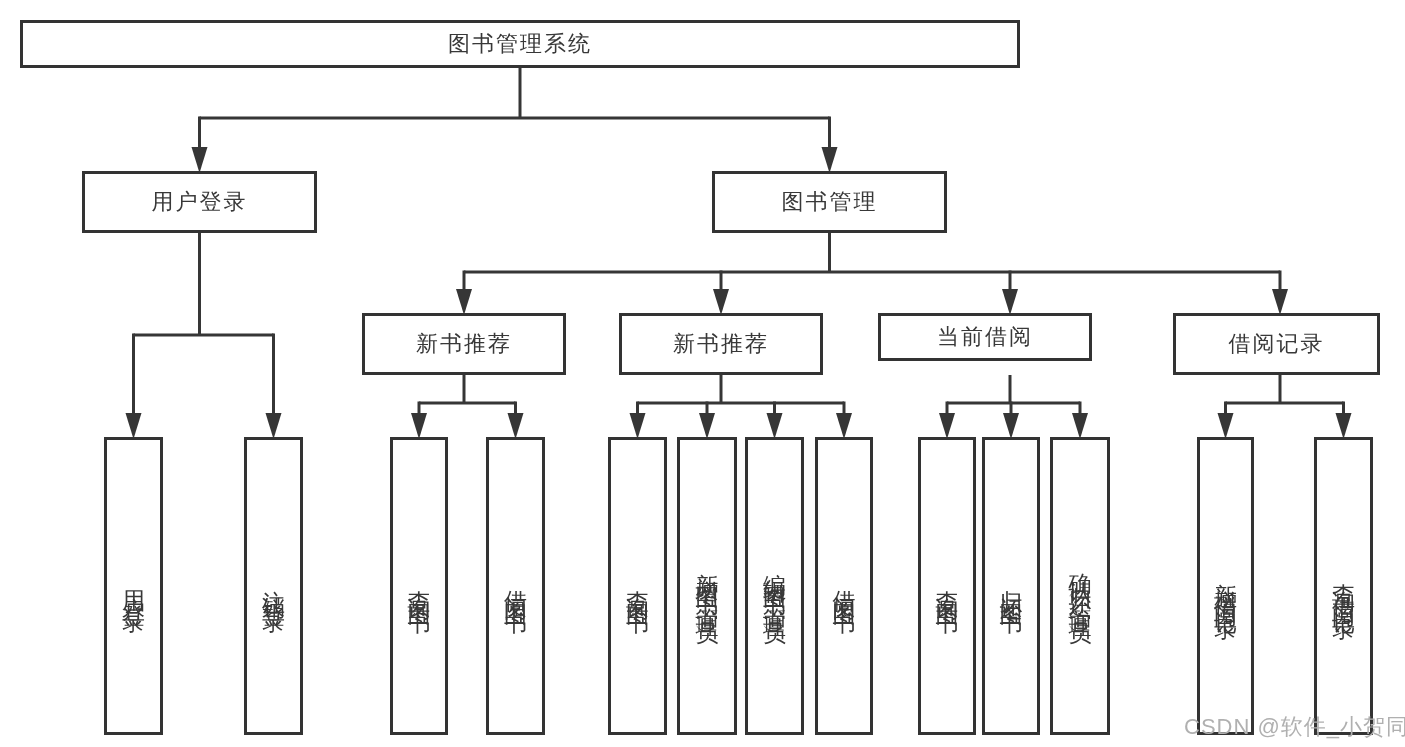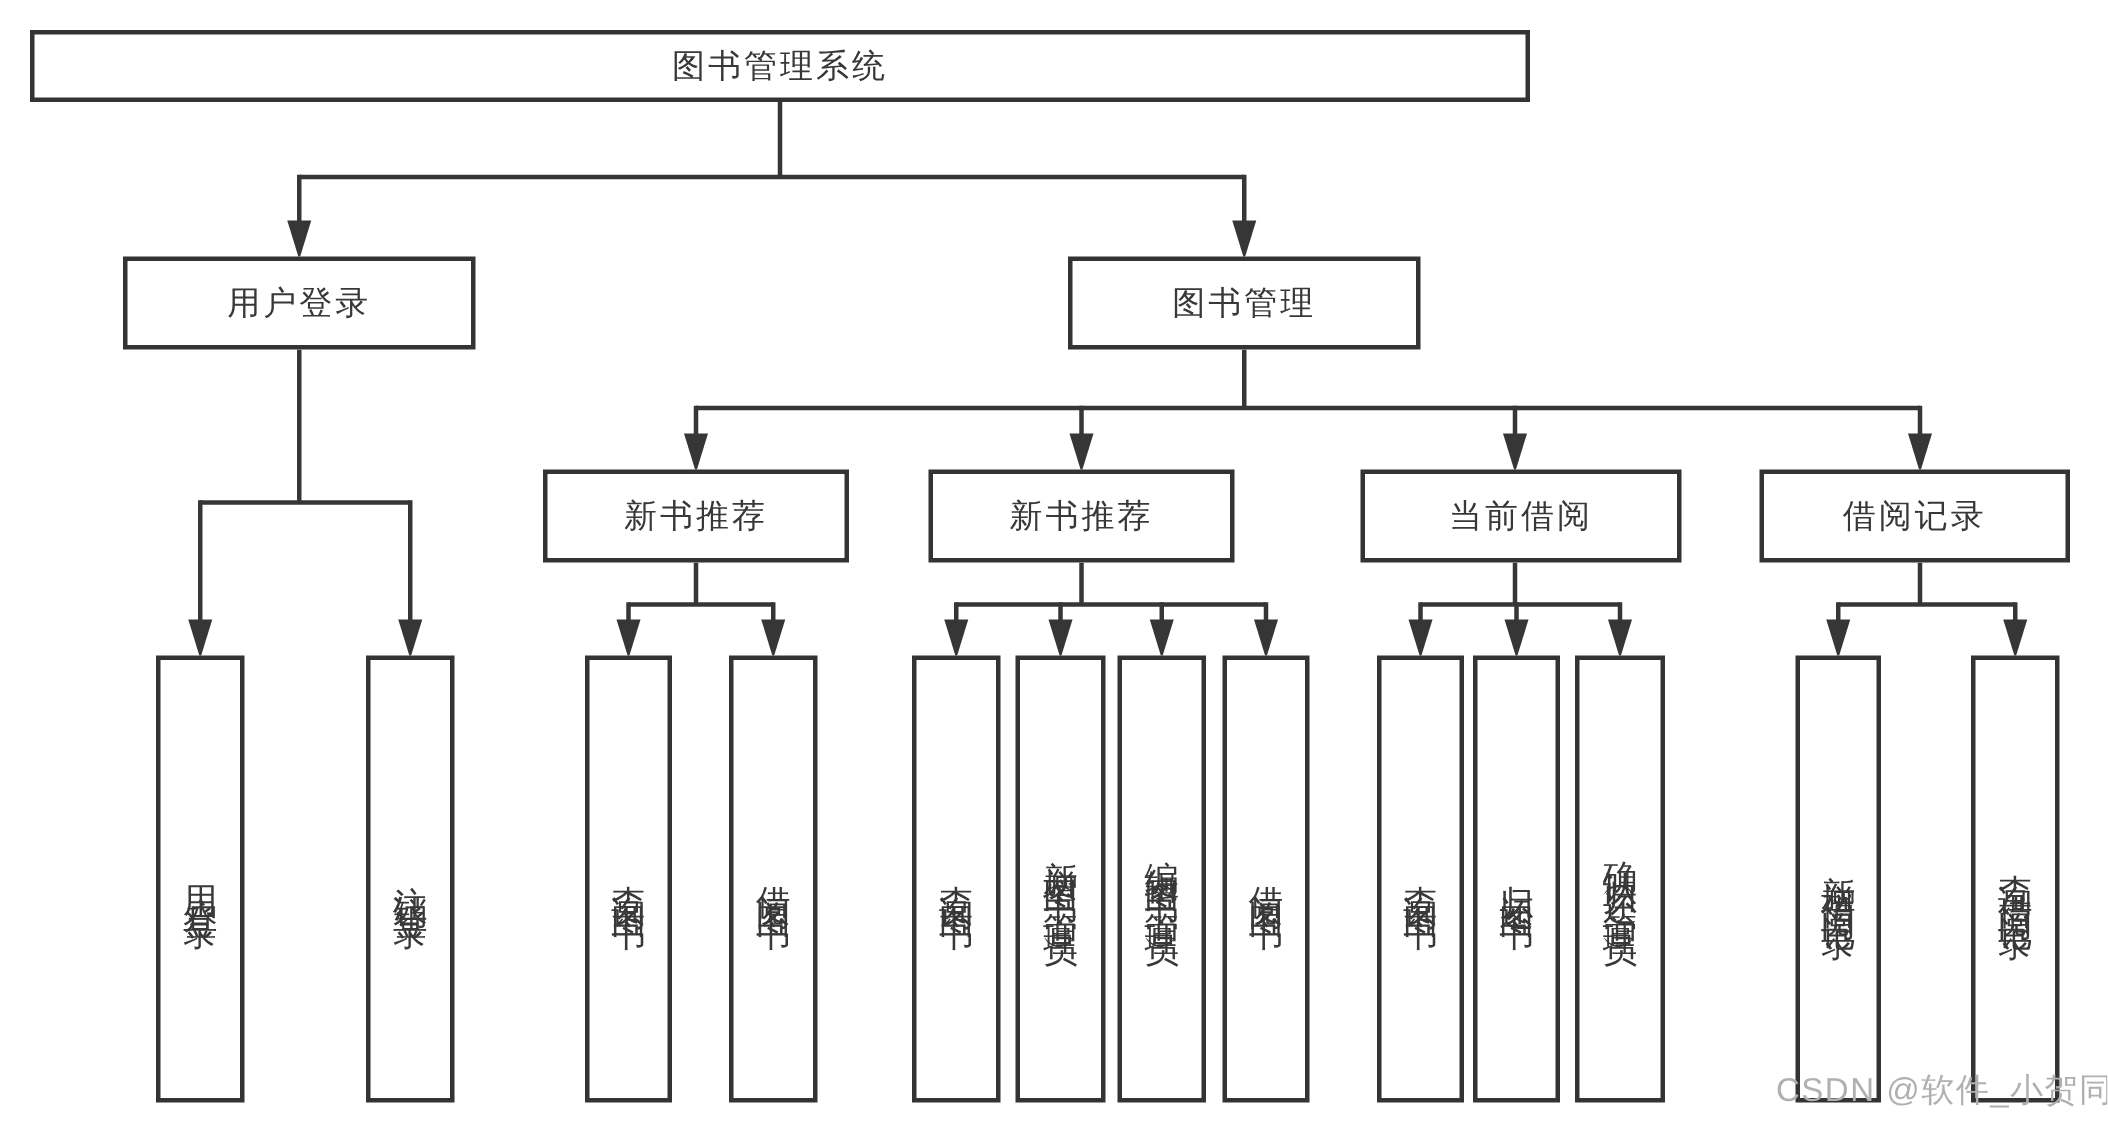--- a/index.html
+++ b/index.html
@@ -120,21 +120,21 @@
       </div>
       <div class="node h" style="left: 712px; top: 171px; width: 235px; height: 62px;">
         <span class="label">图书管理</span>
       </div>
       <div class="node h" style="left: 362px; top: 313px; width: 204px; height: 62px; font-family: Liberation Serif, serif;">
         <span class="label">新书推荐</span>
       </div>
       <div class="node h" style="left: 619px; top: 313px; width: 204px; height: 62px;">
         <span class="label">新书推荐</span>
       </div>
-      <div class="node h" style="left: 907px; top: 313px; width: 214px; height: 62px;">
+      <div class="node h" style="left: 878px; top: 313px; width: 214px; height: 48px;">
         <span class="label">当前借阅</span>
       </div>
       <div class="node h" style="left: 1173px; top: 313px; width: 207px; height: 62px;">
         <span class="label">借阅记录</span>
       </div>
       <div class="node v" style="left: 104px; top: 437px; width: 59px; height: 298px;">
         <span class="label">用户登录</span>
       </div>
       <div class="node v" style="left: 244px; top: 437px; width: 59px; height: 298px;">
         <span class="label">注销登录</span>

